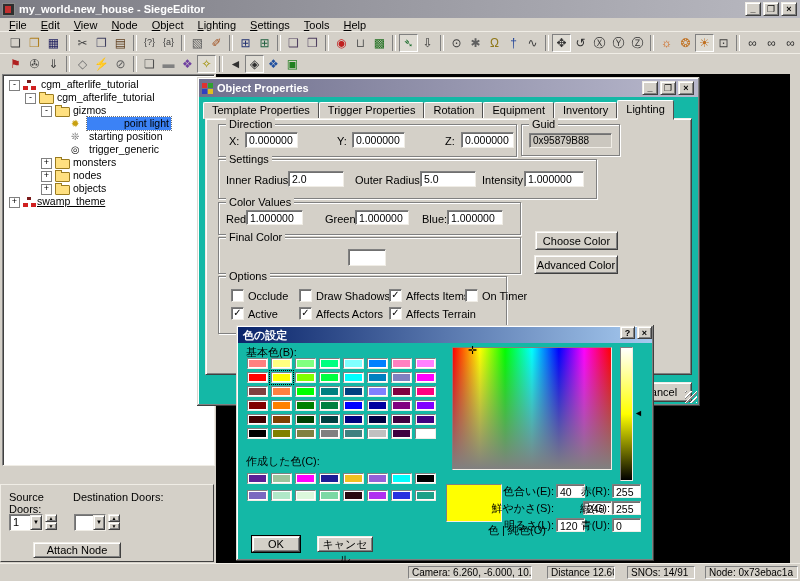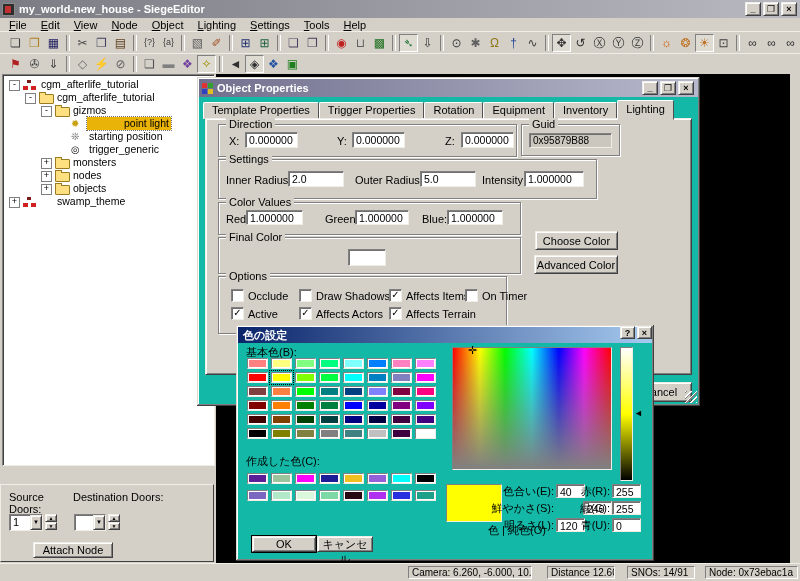--- a/index.html
+++ b/index.html
@@ -37,21 +37,21 @@
   .tsep{width:2px;height:16px;margin:0 3px;border-left:1px solid #808080;border-right:1px solid #fff;flex:0 0 auto;}
   
   .viewport{position:absolute;left:216px;top:74px;width:574px;height:489px;background:#000;z-index:1;}
   .tree-panel{position:absolute;left:2px;top:74px;width:213px;height:392px;background:#fff;
        border:1px solid;border-color:#808080 #f0ede6 #f0ede6 #808080;
        box-shadow:inset 1px 1px 0 #404040;overflow:hidden;z-index:2;box-sizing:border-box;}
   .trow{position:absolute;height:13px;font-size:10.5px;line-height:13px;white-space:nowrap;width:100%;}
   .exp{position:absolute;width:9px;height:9px;top:2px;background:#fff;border:1px solid #808080;
        font-size:9px;line-height:7px;text-align:center;}
   .tlabel{position:absolute;top:0;padding:0 2px;}
-  .trow.sel .tlabel{background:#eab308;outline:1px dotted #707070;padding-left:37px;}
+  .trow.sel .tlabel{background:#3b82f6;outline:1px dotted #707070;padding-left:37px;}
   .tglyph{position:absolute;top:0;font-size:10px;line-height:13px;}
   .ico-folder{position:absolute;top:3px;width:13px;height:8px;background:#ffe080;
        border:1px solid #9a7b20;border-radius:0 1px 1px 1px;}
   .ico-folder::before{content:"";position:absolute;top:-3px;left:-1px;width:5px;height:2px;
        background:#ffe080;border:1px solid #9a7b20;border-bottom:none;}
   .ico-siege{position:absolute;top:2px;width:13px;height:10px;background-repeat:no-repeat;
        background-image:linear-gradient(#d02020,#d02020),linear-gradient(#d02020,#d02020),linear-gradient(#7a1a1a,#7a1a1a);
        background-size:5px 4px,5px 4px,4px 3px;background-position:0 6px,8px 6px,4px 0;}
   
   .doors-panel{position:absolute;left:0;top:466px;width:216px;height:97px;background:#d4d0c8;z-index:2;}
@@ -363,21 +363,21 @@
         <span class="tlabel" style="left: 68px;">nodes</span>
       </div>
       <div class="trow" style="top: 107px;">
         <span class="exp" style="left: 38px;">+</span>
         <span class="ico-folder" style="left: 52px;"></span>
         <span class="tlabel" style="left: 68px;">objects</span>
       </div>
       <div class="trow" style="top: 120px;">
         <span class="exp" style="left: 6px;">+</span>
         <span class="ico-siege" style="left: 20px;"></span>
-        <span class="tlabel" style="left: 52px;">swamp_theme</span>
+        <span class="tlabel" style="left: 32px; text-decoration: underline;">swamp_theme</span>
       </div>
     </div>
 
   <div class="doors-panel">
     <div class="doors-body">
       <div class="flabel" style="left:8px;top:6px;width:48px;white-space:normal;">Source Doors:</div>
       <div class="flabel" style="left:72px;top:6px;">Destination Doors:</div>
       <div class="combo" style="left:8px;top:29px;width:34px;">
         <span class="cval">1</span>
         <button class="btn cbtn">▼</button>
@@ -387,21 +387,21 @@
         <button class="btn sbtn" style="top:8px;">▼</button>
       </div>
       <div class="combo" style="left:73px;top:29px;width:32px;">
         <span class="cval"></span>
         <button class="btn cbtn">▼</button>
       </div>
       <div class="spinner" style="left:107px;top:29px;">
         <button class="btn sbtn" style="top:0;">▲</button>
         <button class="btn sbtn" style="top:8px;">▼</button>
       </div>
-      <button class="btn" style="position:absolute;left:32px;top:57px;width:80px;height:16px;">Attach Node</button>
+      <button class="btn" style="position:absolute;left:32px;top:57px;width:88px;height:16px;">Attach Node</button>
     </div>
   </div>
 
   <div class="statusbar">
     <span class="sfield" style="left:408px;width:124px;">Camera: 6.260, -6.000, 10.069</span>
     <span class="sfield" style="left:547px;width:68px;">Distance 12.600</span>
     <span class="sfield" style="left:627px;width:68px;">SNOs: 14/91</span>
     <span class="sfield" style="left:705px;width:93px;">Node: 0x73ebac1a</span>
   </div>
 
@@ -698,21 +698,21 @@
           <span class="swc" style="background: rgb(176, 48, 240);"></span>
         </div>
         <div class="sw">
           <span class="swc" style="background: rgb(40, 48, 224);"></span>
         </div>
         <div class="sw">
           <span class="swc" style="background: rgb(28, 160, 136);"></span>
         </div>
       </div>
 
-    <button class="btn default" style="position:absolute;left:16px;top:211px;width:64px;height:16px;">OK</button>
+    <button class="btn default" style="position:absolute;left:16px;top:211px;width:48px;height:16px;">OK</button>
     <button class="btn" style="position:absolute;left:81px;top:211px;width:56px;height:16px;">キャンセル</button>
 
     <div class="gradient-field">
       <span class="marker">✛</span>
     </div>
     <div class="lum-strip"></div>
     <span class="lum-arrow">◄</span>
 
     <div class="preview" id="preview-swatch" style="background: rgb(255, 255, 0);"></div>
     <span class="flabel" style="left:207px;top:199px;width:64px;text-align:left;margin-left:45px;">色 | 純色(O)</span>

